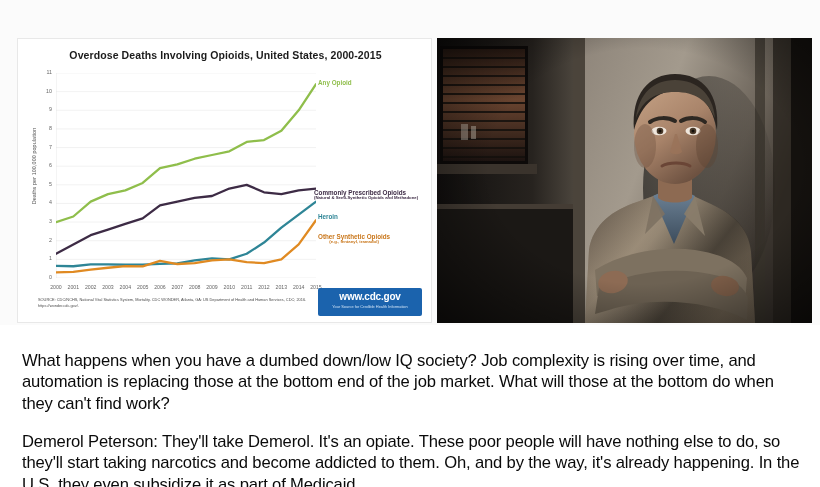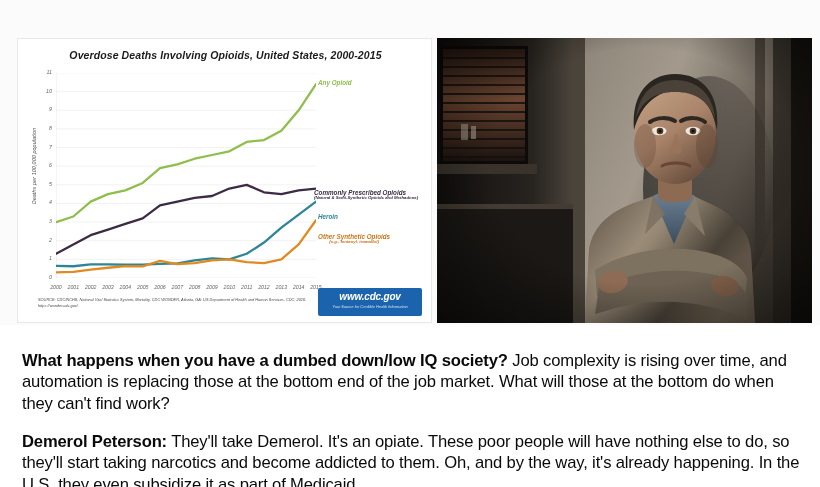--- a/index.html
+++ b/index.html
@@ -27,21 +27,20 @@
 
   
   #chart-panel {
     position: absolute;
     left: 17px; top: 38px;
     width: 415px; height: 285px;
     background: #ffffff;
     border: 1px solid #e8e8e8;
     box-sizing: border-box;
     overflow: hidden;
-    font-style: italic;
   }
   #chart-title {
     position: absolute;
     left: 0; top: 10px;
     width: 415px;
     text-align: center;
     font-size: 10.5px;
     font-weight: bold;
     color: #1b1b1b;
     letter-spacing: 0.1px;
@@ -157,21 +156,21 @@
     left: 22px;
     width: 778px;
     font-size: 16.6px;
     line-height: 1.3;
     color: #0a0a0a;
     letter-spacing: -0.15px;
   }
   #para-1 { top: 8px; }
   #para-2 { top: 89px; }
   .lead {
-    font-weight: bold;
+    font-weight: normal;
   }
 </style>
 </head>
 <body>
 
 <div id="media-strip">
 
   <div id="chart-panel">
 
     <div id="chart-title">Overdose Deaths Involving Opioids, United States, 2000-2015</div>

